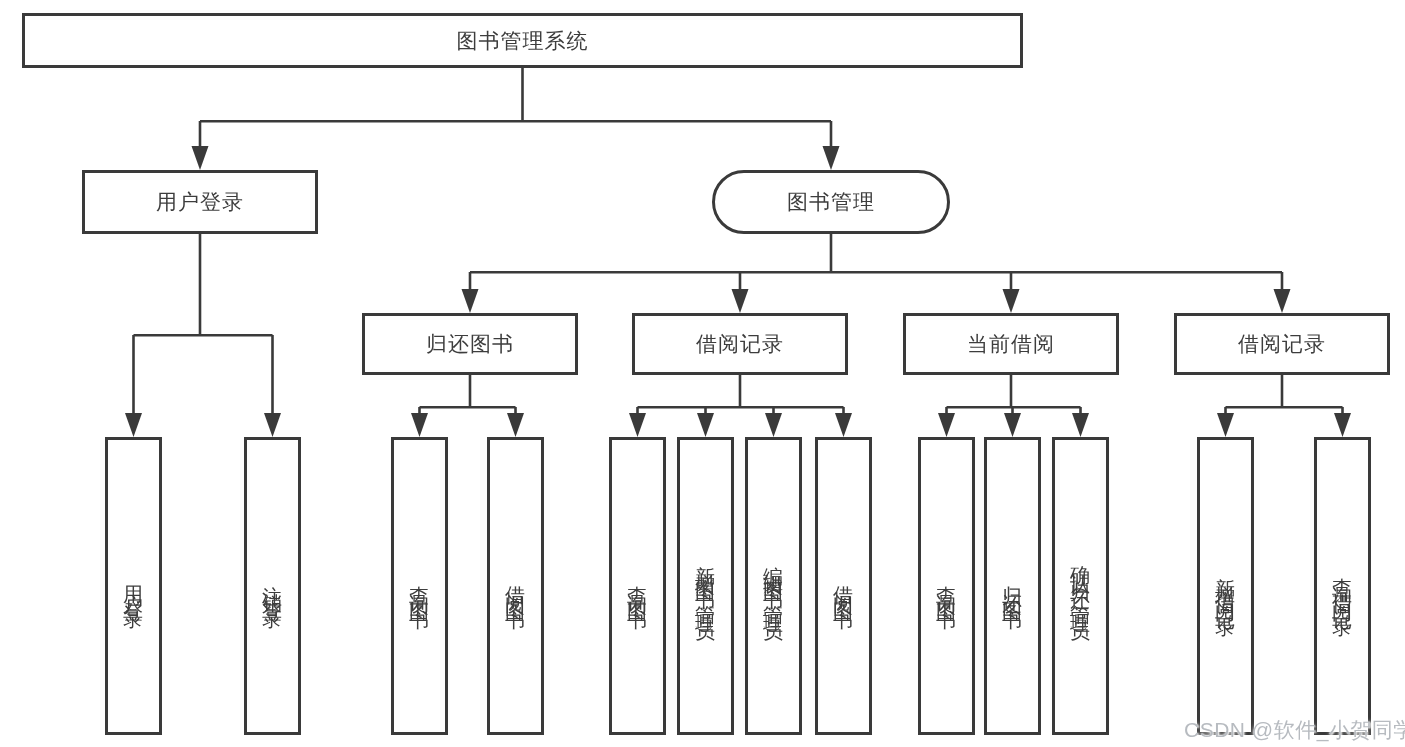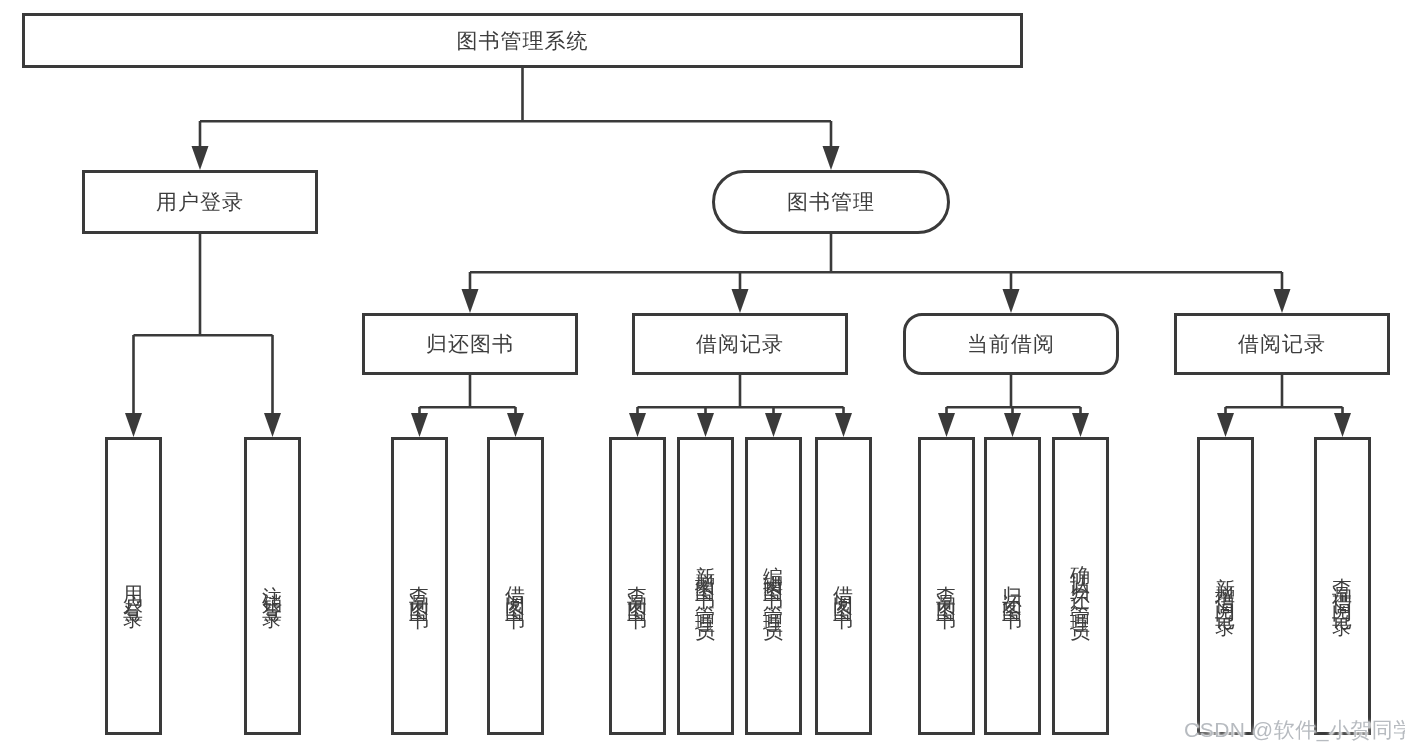--- a/index.html
+++ b/index.html
@@ -109,21 +109,21 @@
   <div class="box l2-box" style="left:712px; width:238px;border-radius:32px;">
     <span class="h-label">图书管理</span>
   </div>
 
   <div class="box l3-box" style="left:362px; width:216px;">
     <span class="h-label">归还图书</span>
   </div>
   <div class="box l3-box" style="left:632px; width:216px;">
     <span class="h-label">借阅记录</span>
   </div>
-  <div class="box l3-box" style="left:903px; width:216px;border-radius:19px;">
+  <div class="box l3-box" style="left:903px; width:216px;">
     <span class="h-label">当前借阅</span>
   </div>
   <div class="box l3-box" style="left:1174px; width:216px;">
     <span class="h-label">借阅记录</span>
   </div>
 
   <div class="box leaf" style="left:105px;">
     <span class="vtext">用户登录</span>
   </div>
   <div class="box leaf" style="left:244px;">

